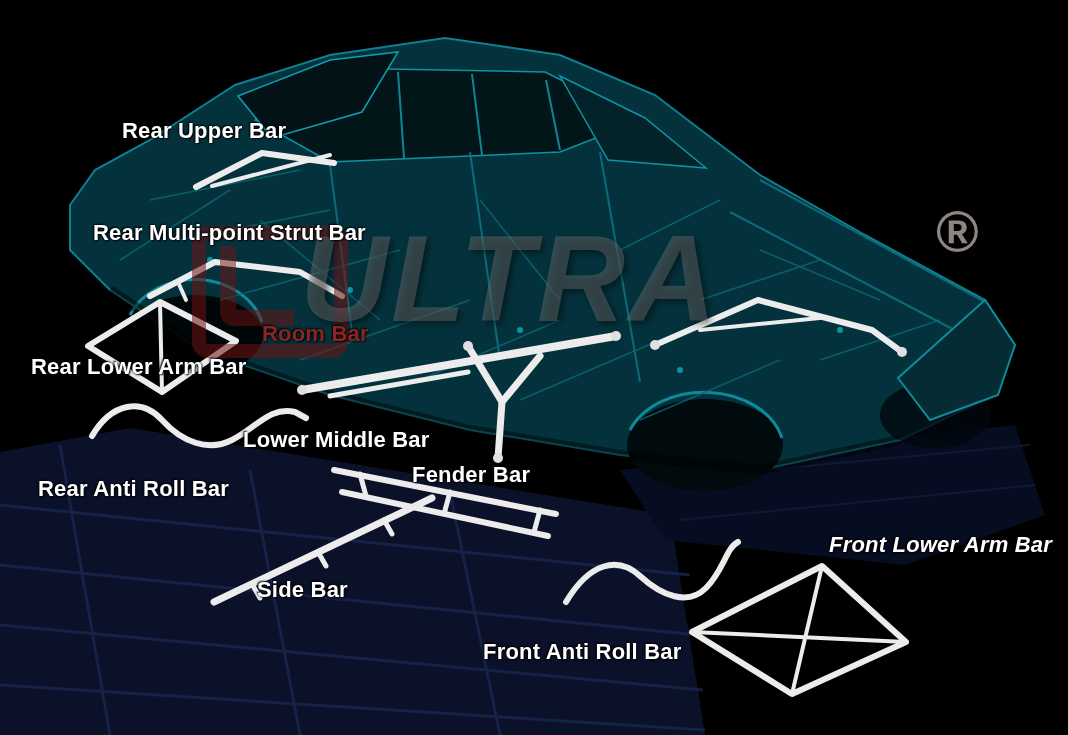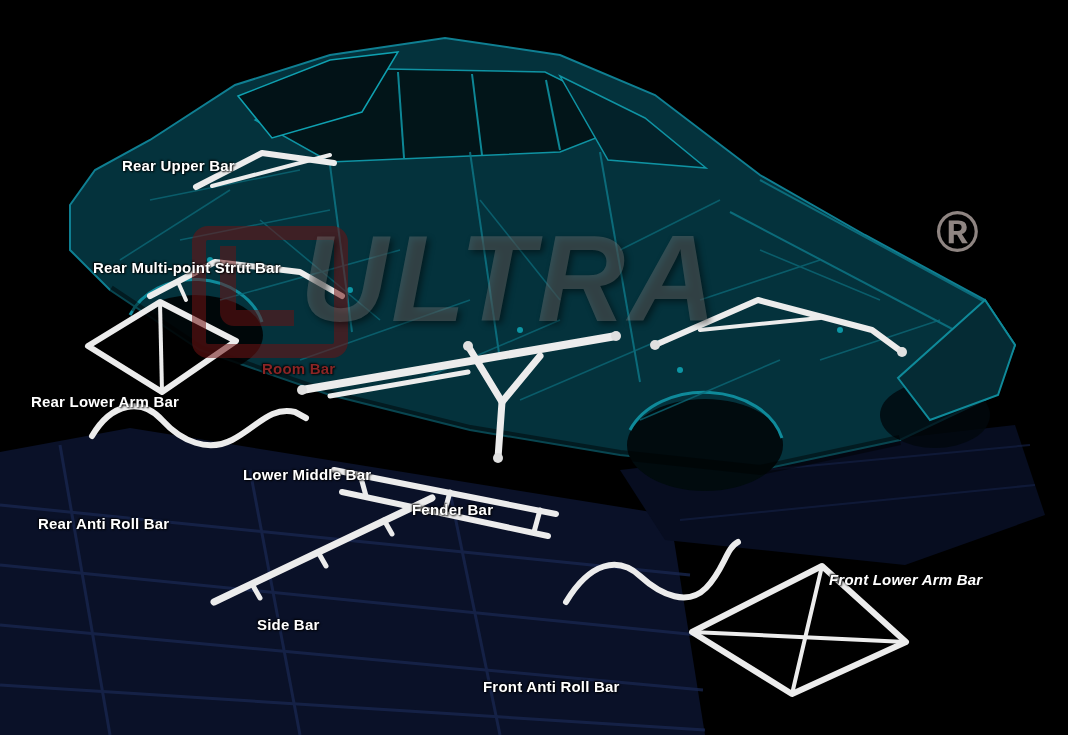--- a/index.html
+++ b/index.html
@@ -2,25 +2,24 @@
 <html><head>
 <meta charset="utf-8">
 <style>
   html,body{margin:0;padding:0;background:#000;}
   .stage{
     position:relative;width:1068px;height:735px;background:#000;
     overflow:hidden;font-family:"Liberation Sans",sans-serif;
   }
   .stage svg{position:absolute;left:0;top:0;}
   .lbl{
-    position:absolute;font-weight:bold;font-size:15px;color:#fff;
+    position:absolute;font-weight:bold;font-size:22px;color:#fff;
     white-space:nowrap;letter-spacing:.2px;
     text-shadow:1px 1px 2px #000,-1px -1px 2px #000;
     z-index:30;
-    margin-top:39px;
   }
   .wm-text{
     position:absolute;z-index:20;font-style:italic;font-weight:900;
     font-size:122px;line-height:1;color:rgba(125,125,125,.38);
     letter-spacing:3px;text-shadow:3px 3px 6px rgba(0,0,0,.45);
     font-family:"Liberation Sans",sans-serif;pointer-events:none;
   }
   .wm-logo{
     position:absolute;left:192px;top:226px;width:128px;height:104px;
     border:14px solid rgba(112,18,18,.55);border-radius:16px;z-index:19;

